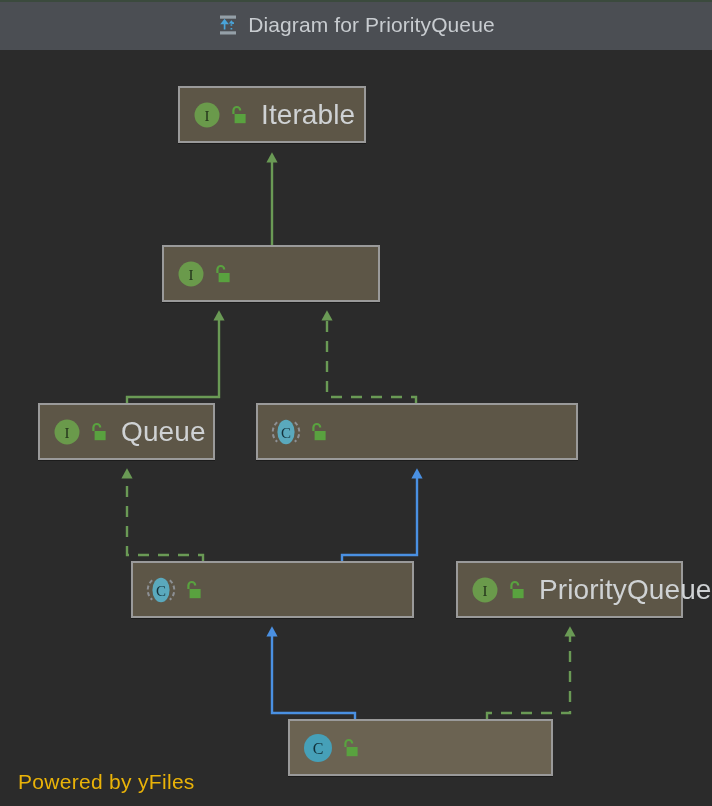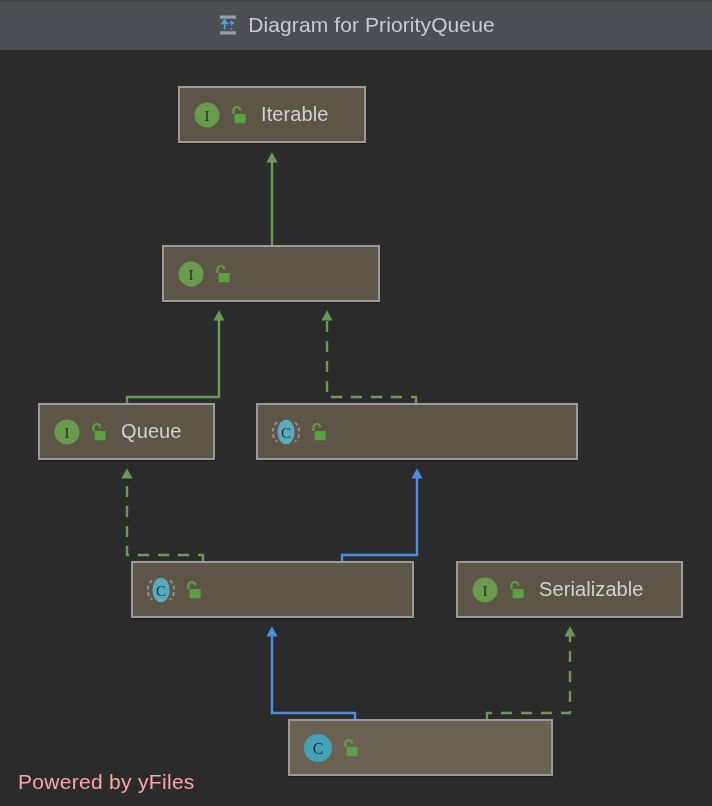--- a/index.html
+++ b/index.html
@@ -90,32 +90,32 @@
   .node-icons {
     display: flex;
     align-items: center;
     gap: 5px;
     flex: 0 0 auto;
   }
   .type-icon { display: block; }
   .lock-icon { display: block; margin-left: 1px; }
   .node-label {
     color: #cfd2d4;
-    font-size: 20px;
+    font-size: 28px;
     margin-left: 13px;
     white-space: nowrap;
     letter-spacing: 0.1px;
   }
 
   
   .watermark {
     position: absolute;
     left: 18px;
     bottom: 12px;
-    color: #fca5a5;
+    color: #eab308;
     font-size: 21px;
     letter-spacing: 0.3px;
     z-index: 2;
     user-select: none;
   }
 </style>
 </head>
 <body>
 
 <div class="window">
@@ -245,21 +245,21 @@
       <span class="node-icons">
         <svg class="type-icon" width="30" height="30" viewBox="0 0 30 30">
           <circle cx="15" cy="15" r="12.5" fill="#6a9a4b"></circle>
           <text x="15" y="20.5" text-anchor="middle" font-family="Liberation Serif, serif" font-size="15" fill="#23341a">I</text>
         </svg>
         <svg class="lock-icon" width="20" height="22" viewBox="0 0 20 22">
           <path d="M5.4 10 V6.4 a3.4 3.4 0 0 1 6.8 0" fill="none" stroke="#59a23f" stroke-width="2.2"></path>
           <rect x="6.6" y="10" width="11" height="9.2" fill="#59a23f"></rect>
         </svg>
       </span>
-      <span class="node-label">Serializable</span>
+      <span class="node-label">PriorityQueue</span>
     </div>
 
     <div class="node focus" style="left:288px; top:669px; width:265px; height:57px;">
       <span class="node-icons">
         <svg class="type-icon" width="32" height="32" viewBox="0 0 32 32">
           <circle cx="16" cy="16" r="14" fill="#46a0b8"></circle>
           <text x="16" y="21.6" text-anchor="middle" font-family="Liberation Serif, serif" font-size="16" fill="#10303a">C</text>
         </svg>
         <svg class="lock-icon" width="20" height="22" viewBox="0 0 20 22">
           <path d="M5.4 10 V6.4 a3.4 3.4 0 0 1 6.8 0" fill="none" stroke="#59a23f" stroke-width="2.2"></path>

